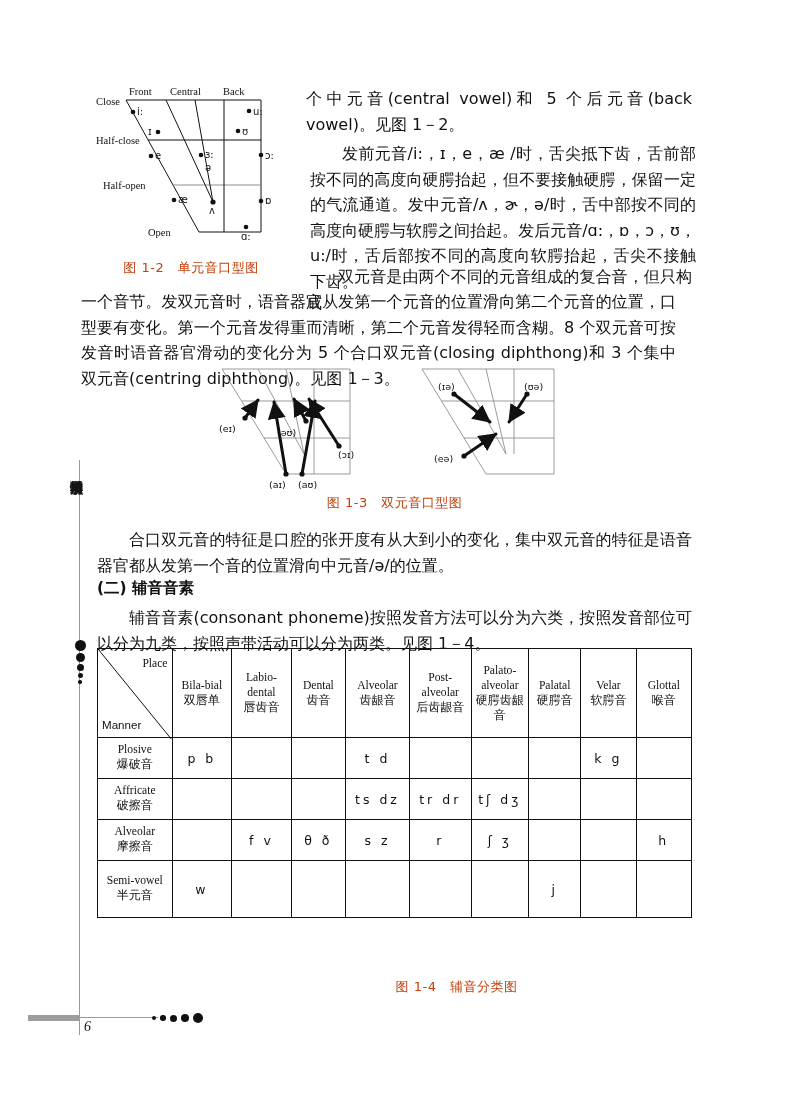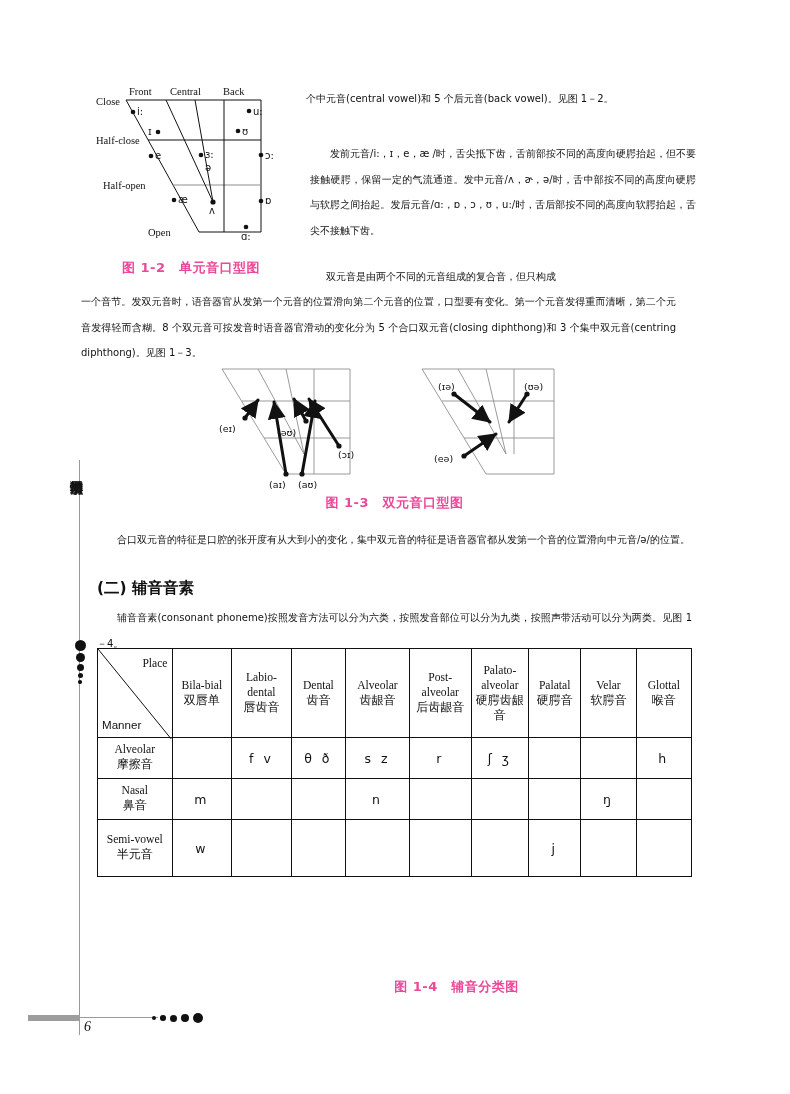--- a/index.html
+++ b/index.html
@@ -105,36 +105,36 @@
   }
   #footer-dots i:nth-child(1){ width:4px;height:4px; }
   #footer-dots i:nth-child(2){ width:5.5px;height:5.5px; }
   #footer-dots i:nth-child(3){ width:7px;height:7px; }
   #footer-dots i:nth-child(4){ width:8.5px;height:8.5px; }
   #footer-dots i:nth-child(5){ width:10px;height:10px; }
 
   
   .para {
     position: absolute;
-    font-size: 10px;
+    font-size: 16px;
     line-height: 25.5px;
     text-align: justify;
     text-justify: inter-ideograph;
     font-family: "DejaVu Sans", "Liberation Serif", serif;
     color: #111;
   }
   .indent { text-indent: 2em; }
 
   .fig-caption {
     position: absolute;
     font-size: 13px;
-    font-weight: bold;
+    font-weight: normal;
     font-family: "DejaVu Sans", sans-serif;
     text-align: center;
-    color: #ec4899;
+    color: #c2410c;
     letter-spacing: 0.5px;
   }
   .sec-head {
     position: absolute;
     font-size: 15.5px;
     font-weight: bold;
     font-family: "DejaVu Sans", sans-serif;
     color: #111;
   }
 
@@ -429,47 +429,62 @@
       </th>
       <th class="hdr">
         <span class="en">Glottal</span>
         <span class="cn">喉音</span>
       </th>
     </tr>
   </thead>
   <tbody>
     <tr>
       <td class="rowhead">
+        <span class="en">Plosive</span>
+        <span class="cn">爆破音</span>
+      </td>
+      <td class="ipa">p  b</td>
+      <td class="ipa"></td>
+      <td class="ipa"></td>
+      <td class="ipa">t  d</td>
+      <td class="ipa"></td>
+      <td class="ipa"></td>
+      <td class="ipa"></td>
+      <td class="ipa">k  g</td>
+      <td class="ipa"></td>
+    </tr>
+    <tr>
+      <td class="rowhead">
+        <span class="en">Affricate</span>
+        <span class="cn">破擦音</span>
+      </td>
+      <td class="ipa"></td>
+      <td class="ipa"></td>
+      <td class="ipa"></td>
+      <td class="ipa">ts  dz</td>
+      <td class="ipa">tr  dr</td>
+      <td class="ipa">tʃ  dʒ</td>
+      <td class="ipa"></td>
+      <td class="ipa"></td>
+      <td class="ipa"></td>
+    </tr>
+    <tr>
+      <td class="rowhead">
         <span class="en">Alveolar</span>
         <span class="cn">摩擦音</span>
       </td>
       <td class="ipa"></td>
       <td class="ipa">f  v</td>
       <td class="ipa">θ  ð</td>
       <td class="ipa">s  z</td>
       <td class="ipa">r</td>
       <td class="ipa">ʃ  ʒ</td>
       <td class="ipa"></td>
       <td class="ipa"></td>
       <td class="ipa">h</td>
-    </tr>
-    <tr>
-      <td class="rowhead">
-        <span class="en">Nasal</span>
-        <span class="cn">鼻音</span>
-      </td>
-      <td class="ipa">m</td>
-      <td class="ipa"></td>
-      <td class="ipa"></td>
-      <td class="ipa">n</td>
-      <td class="ipa"></td>
-      <td class="ipa"></td>
-      <td class="ipa"></td>
-      <td class="ipa">ŋ</td>
-      <td class="ipa"></td>
     </tr>
     <tr>
       <td class="rowhead" style="height:54px">
         <span class="en">Semi-vowel</span>
         <span class="cn">半元音</span>
       </td>
       <td class="ipa">w</td>
       <td class="ipa"></td>
       <td class="ipa"></td>
       <td class="ipa"></td>

